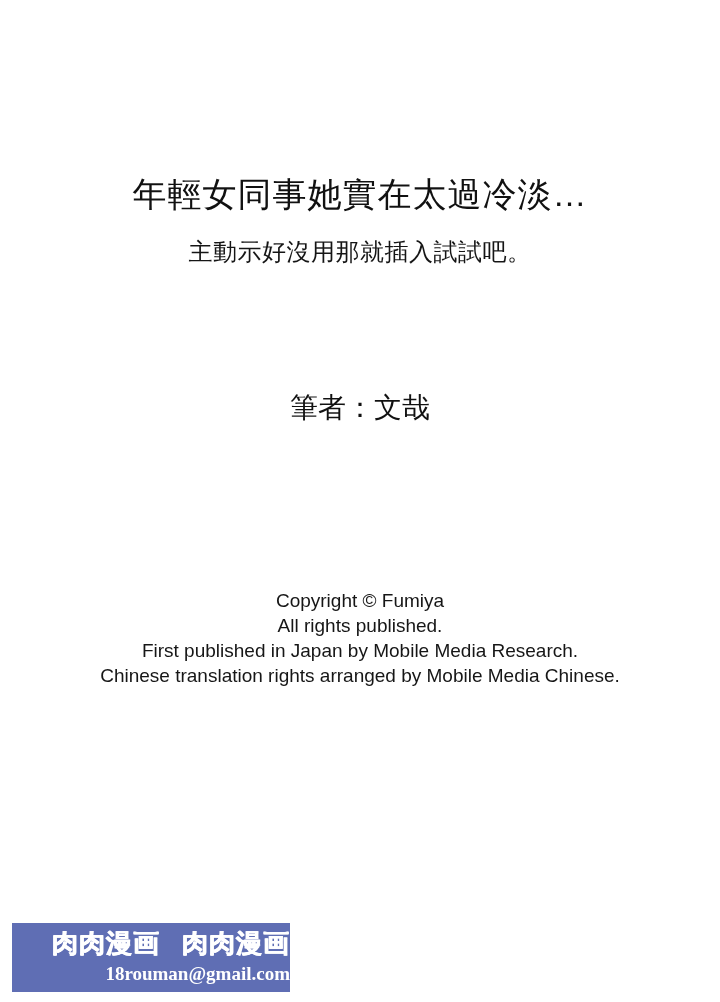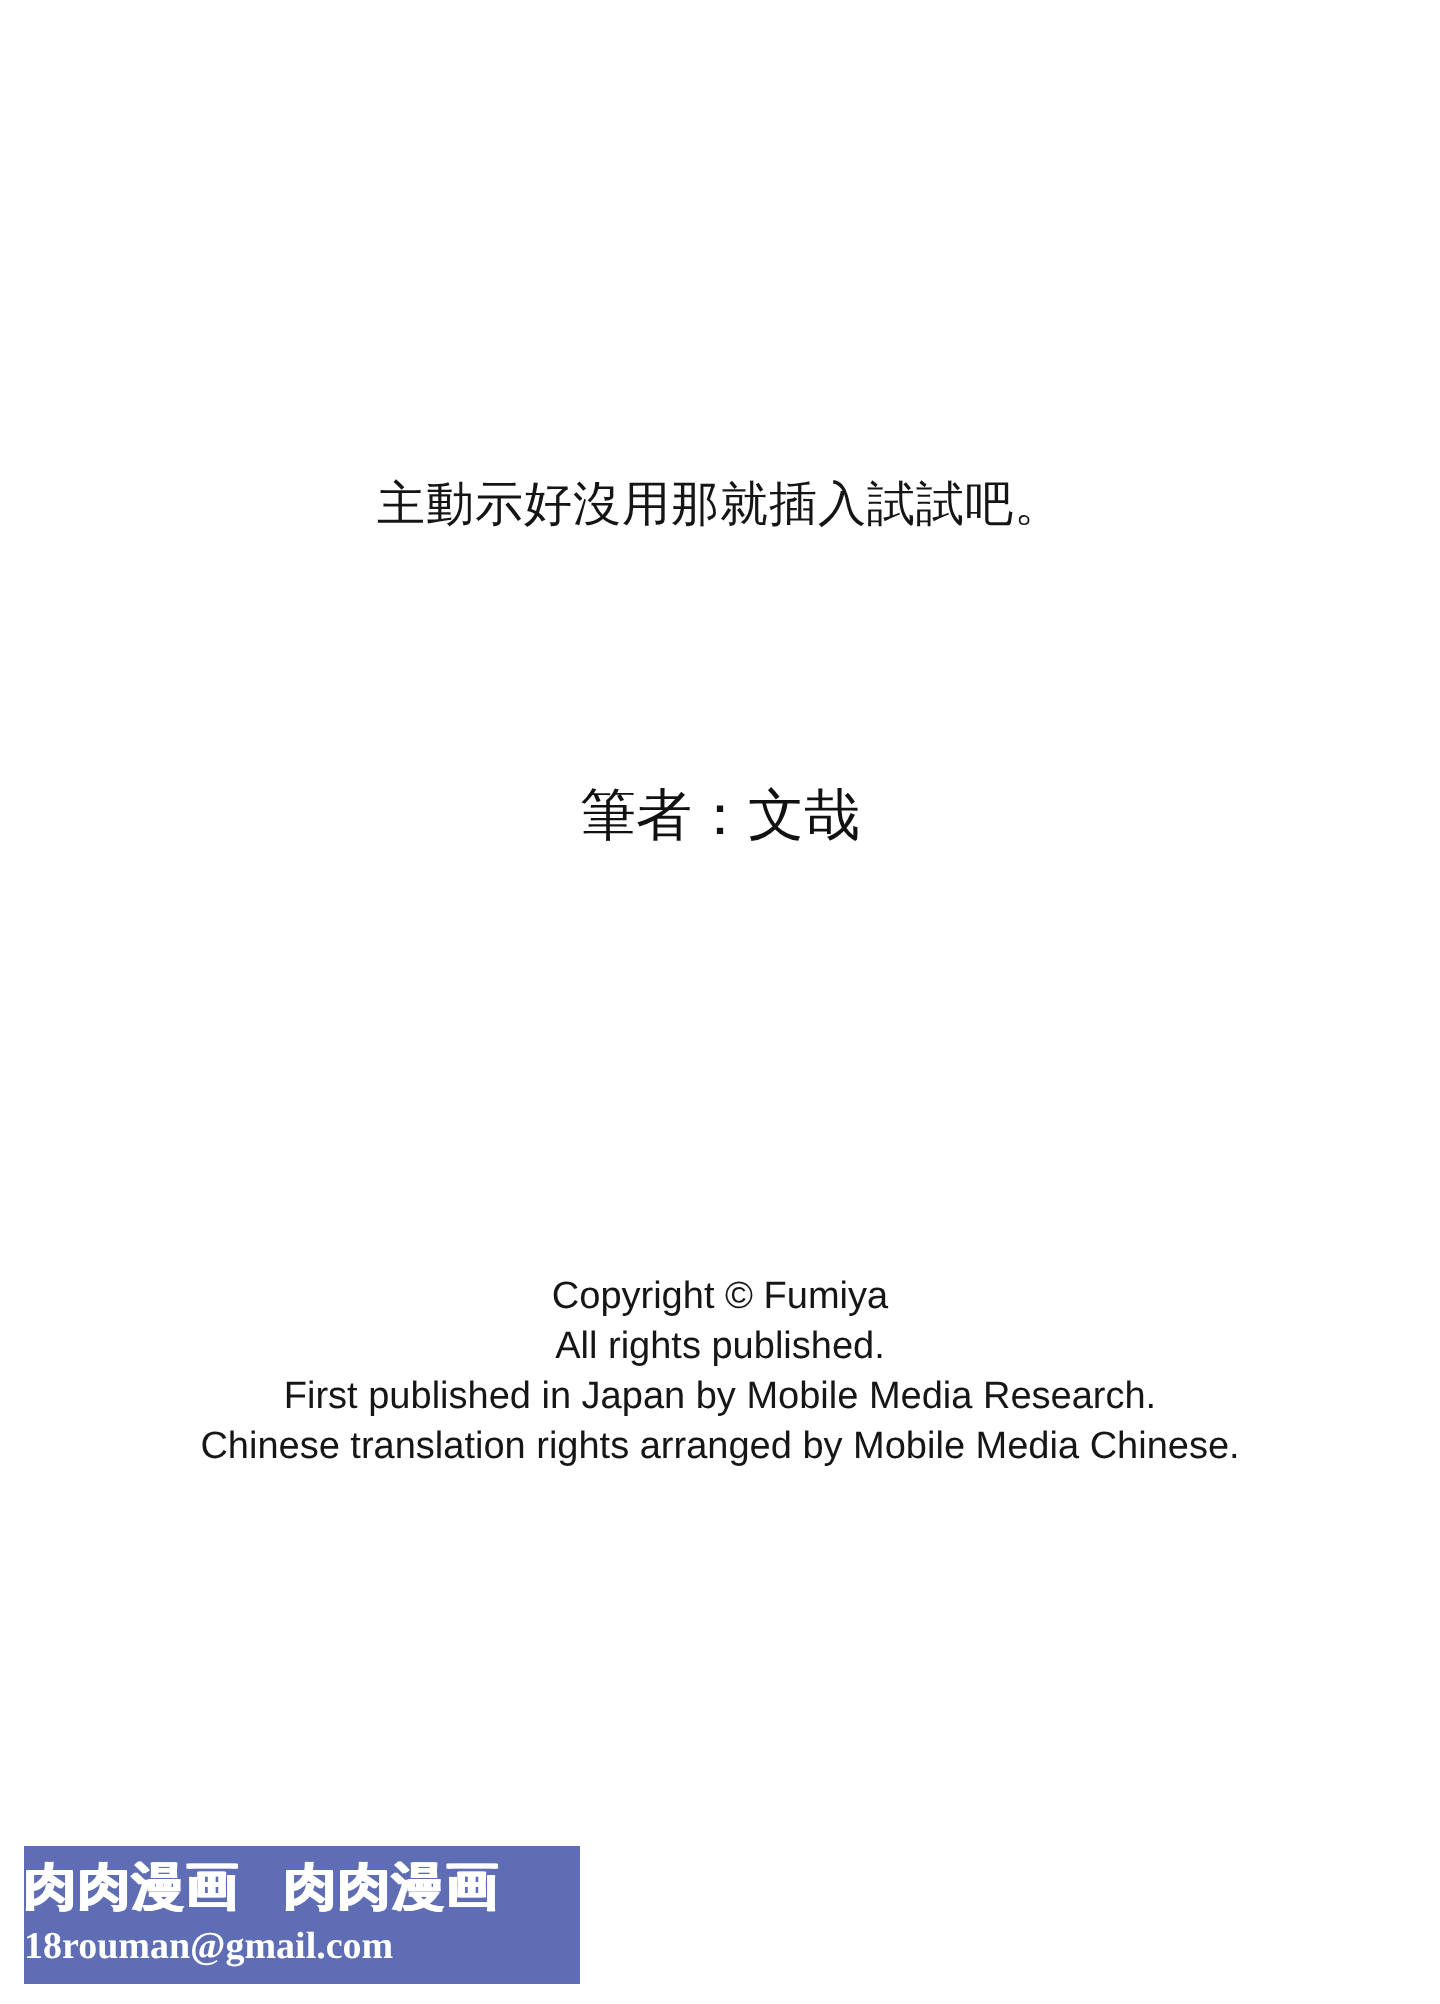--- a/index.html
+++ b/index.html
@@ -51,35 +51,34 @@
   }
   .copyright {
     position: absolute;
     top: 588px;
     left: 0;
     width: 720px;
     text-align: center;
     font-size: 19px;
     line-height: 25px;
     color: #161616;
-    margin-top: 48px;
   }
   .copyright div {
     white-space: nowrap;
   }
   .watermark-banner {
     position: absolute;
     left: 12px;
     top: 923px;
     width: 278px;
     height: 69px;
     background: #5f6eb4;
     display: flex;
     flex-direction: column;
-    align-items: flex-start;
+    align-items: flex-end;
     justify-content: center;
     color: #ffffff;
   }
   .watermark-row1 {
     font-size: 26px;
     font-weight: 700;
     letter-spacing: 1px;
     line-height: 32px;
     white-space: nowrap;
     display: flex;
@@ -92,20 +91,21 @@
     font-weight: 700;
     line-height: 30px;
     white-space: nowrap;
   }
 </style>
 </head>
 <body>
 
 <div class="page">
 
+  <div class="centered title">年輕女同事她實在太過冷淡…</div>
 
   <div class="centered subtitle">主動示好沒用那就插入試試吧。</div>
 
 
   <div class="centered author">筆者：文哉</div>
 
   <div class="copyright">
     <div>Copyright © Fumiya</div>
     <div>All rights published.</div>
     <div>First published in Japan by Mobile Media Research.</div>

